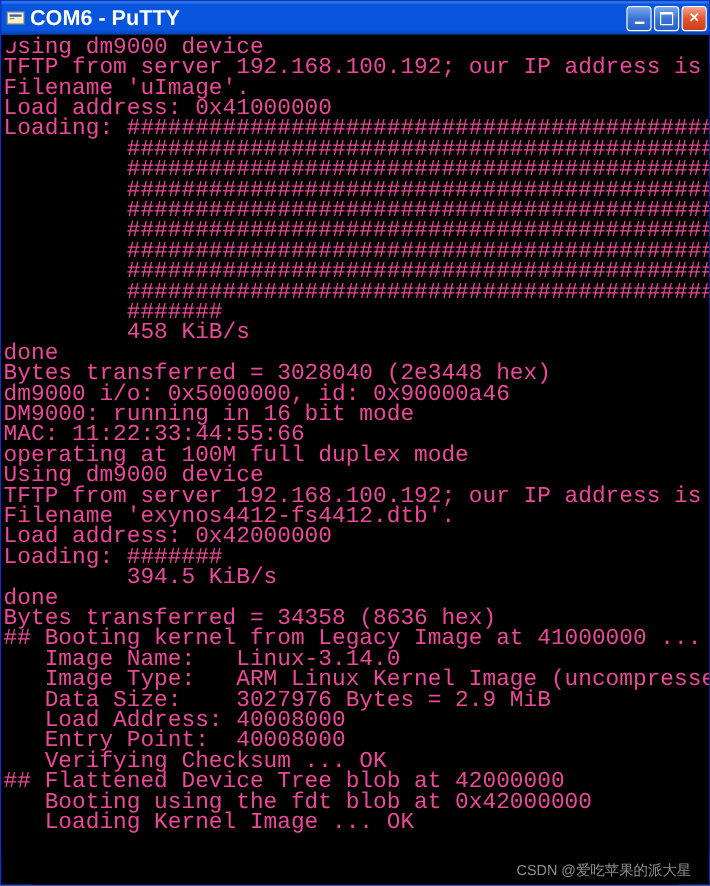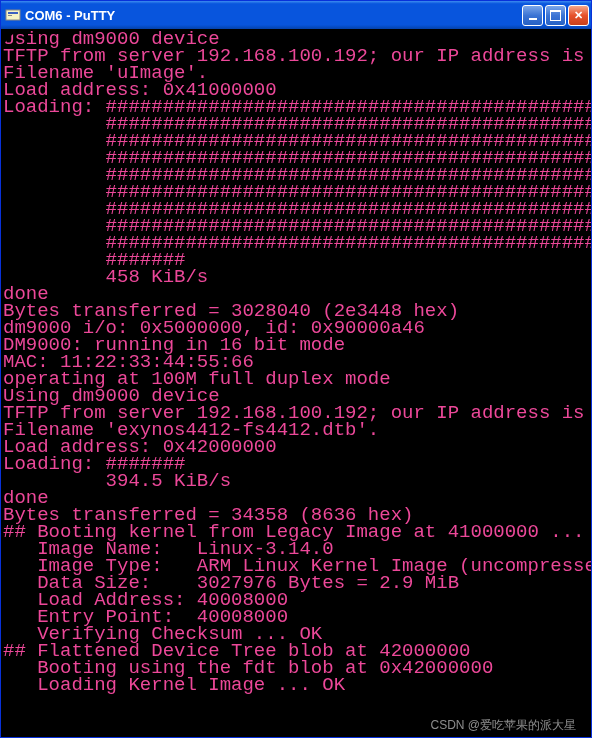--- a/index.html
+++ b/index.html
@@ -30,21 +30,21 @@
   width: 16px;
   height: 16px;
   margin-right: 4px;
   display: flex;
   align-items: center;
   justify-content: center;
 }
 .titlebar-icon svg { width: 16px; height: 16px; }
 .titlebar-text {
   color: #fff;
-  font-size: 13px;
+  font-size: 18px;
   font-weight: bold;
   flex: 1;
   white-space: nowrap;
   overflow: hidden;
 }
 .win-buttons { display: flex; gap: 2px; }
 .win-btn {
   width: 21px;
   height: 21px;
   border-radius: 3px;

